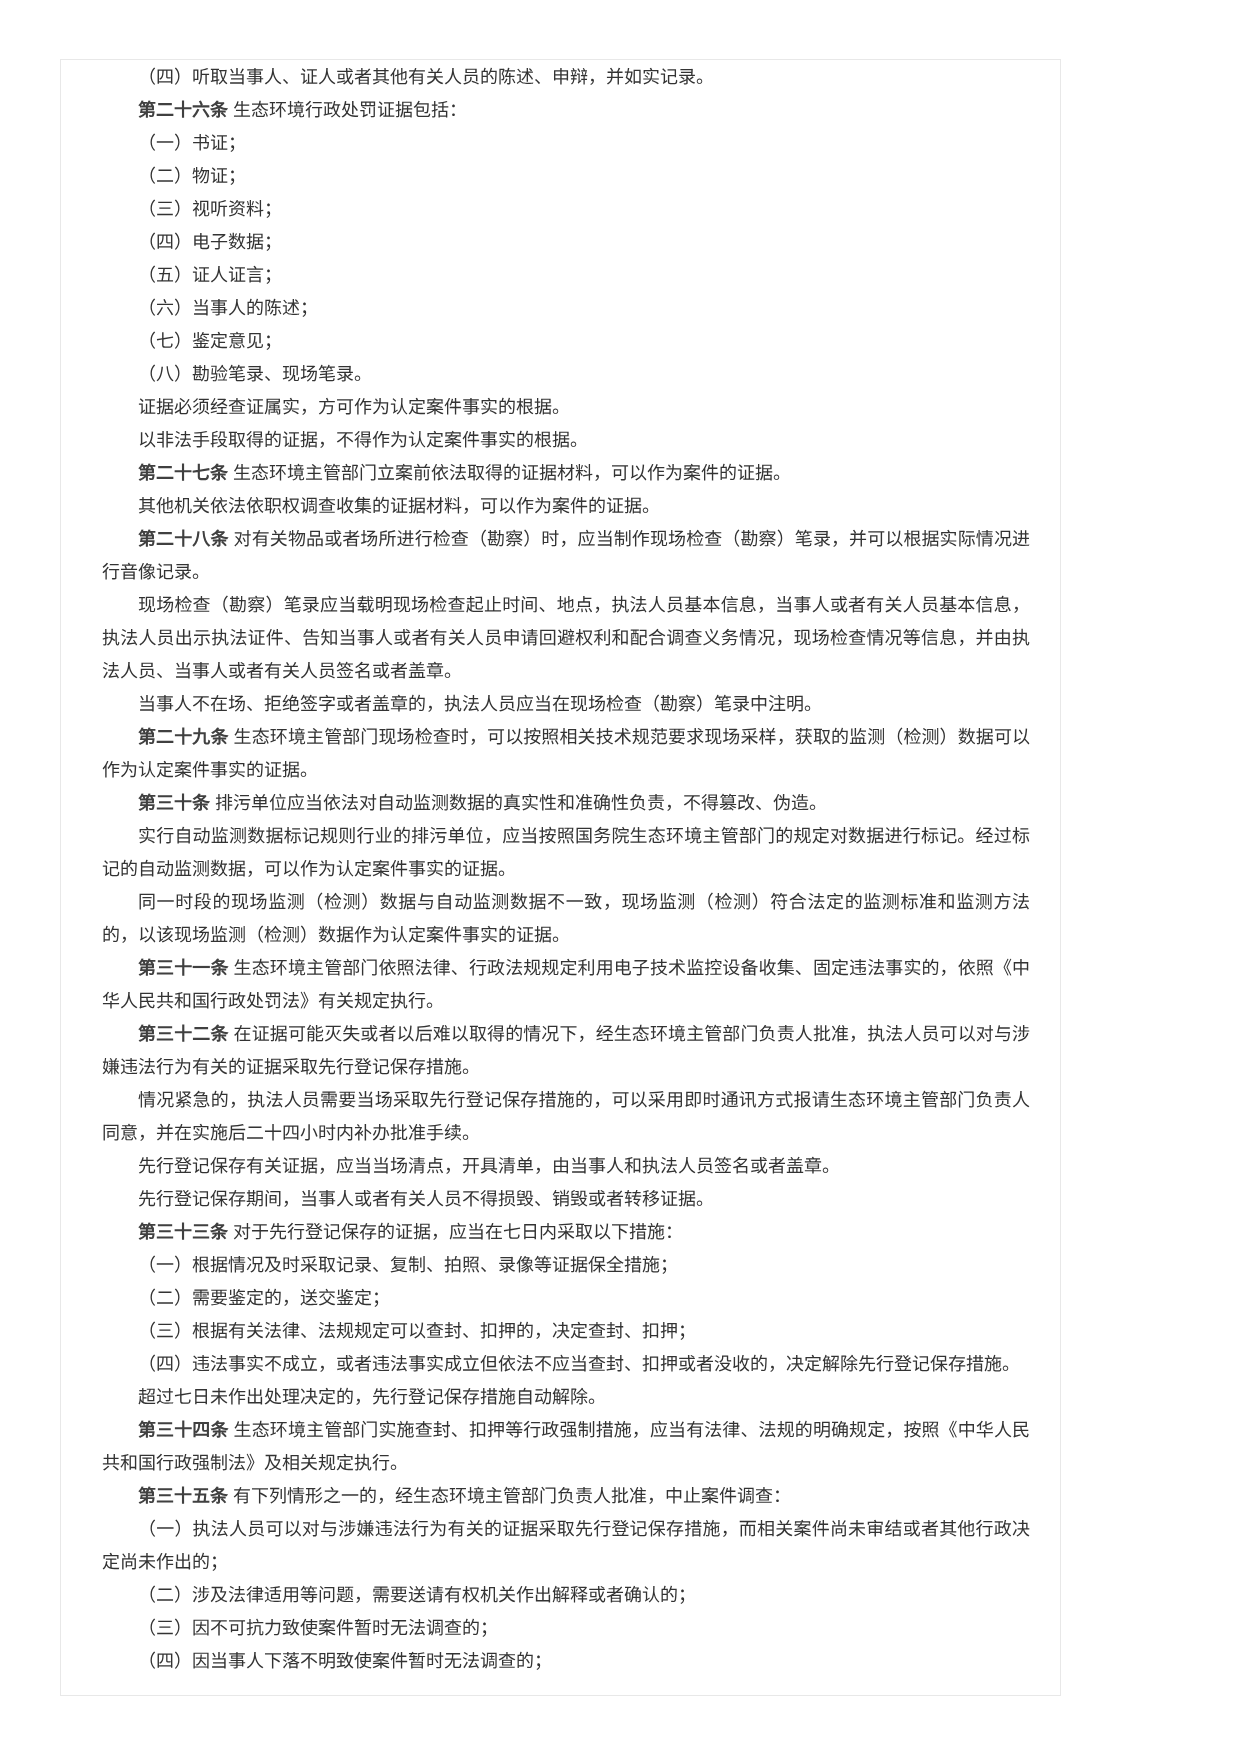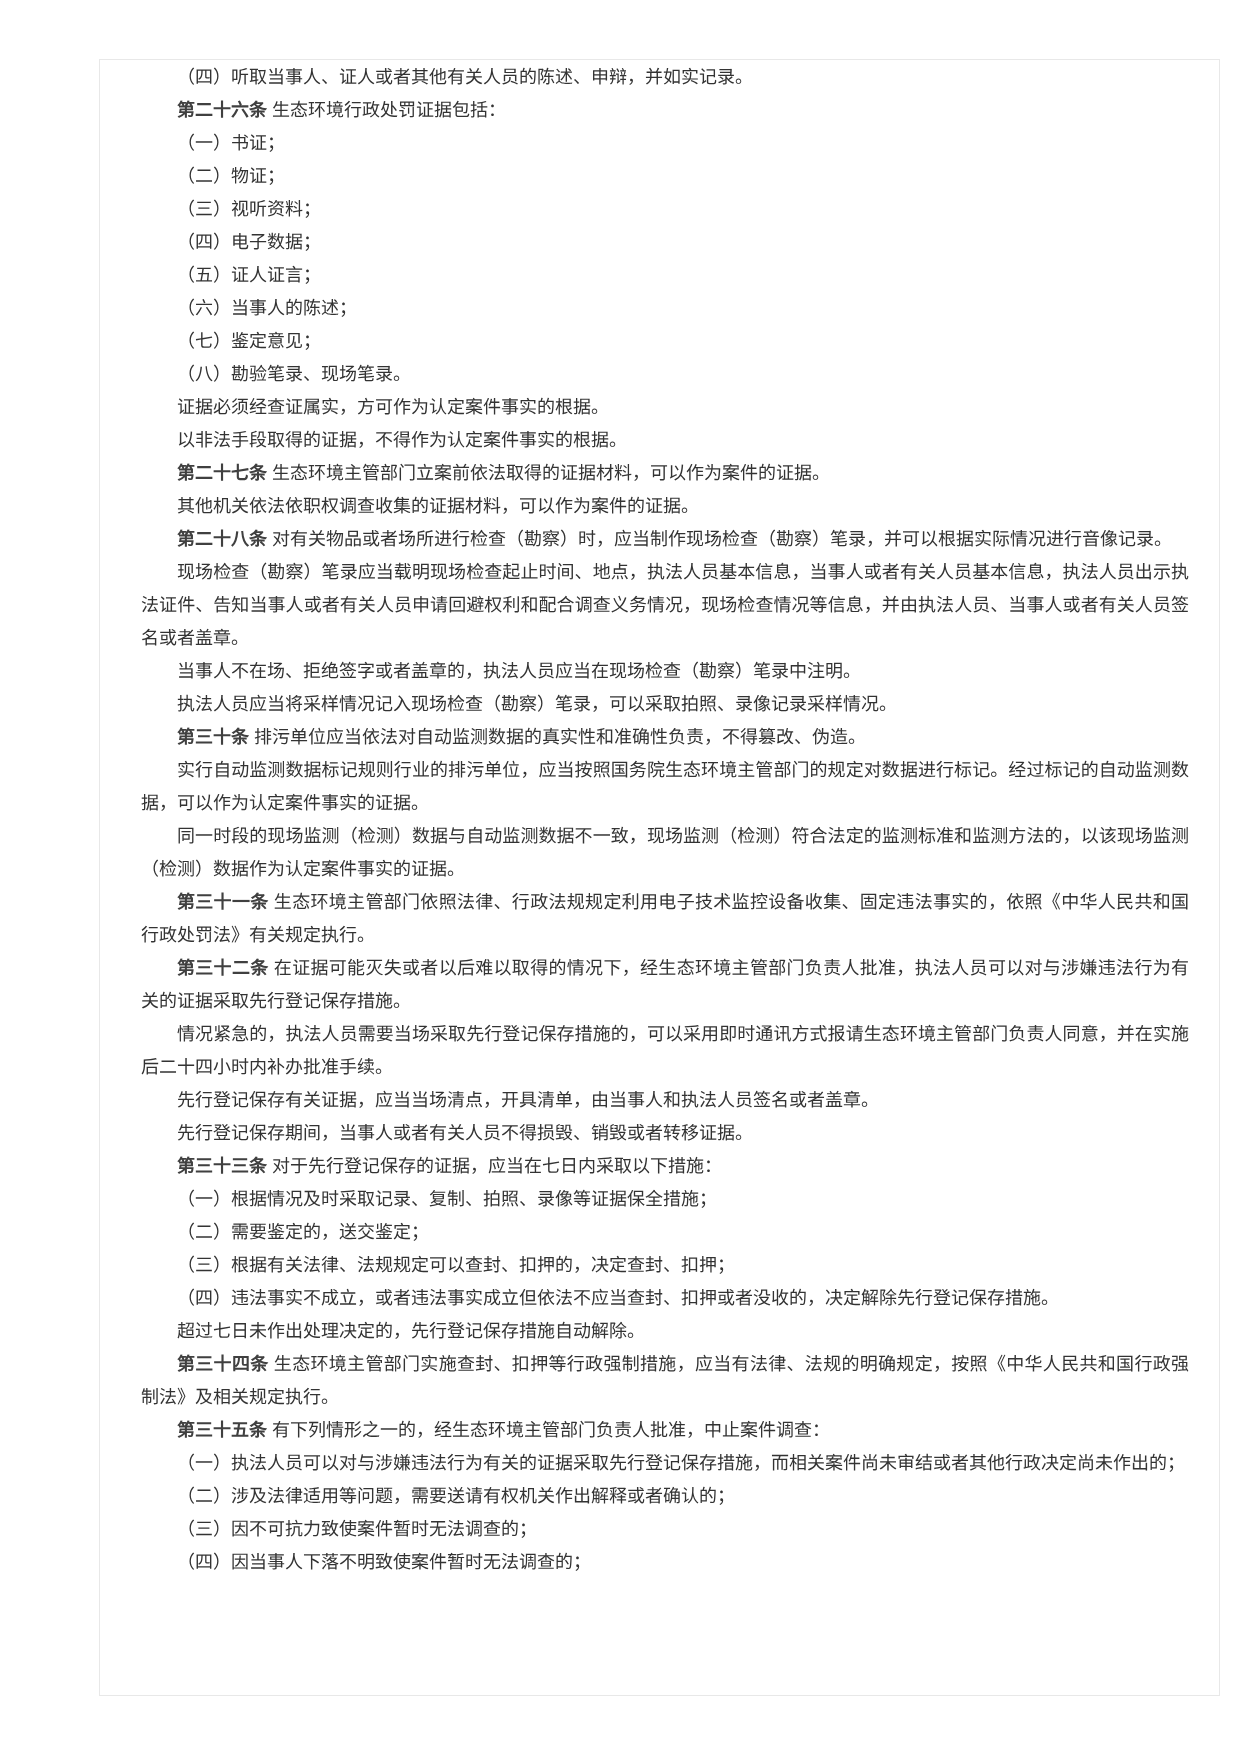--- a/index.html
+++ b/index.html
@@ -10,28 +10,27 @@
   body {
     width: 1240px;
     height: 1754px;
     position: relative;
     font-family: "Liberation Sans", "DejaVu Sans", sans-serif;
   }
   .page {
     position: absolute;
     left: 60px;
     top: 59px;
-    width: 1121px;
+    width: 1001px;
     height: 1637px;
     box-sizing: border-box;
     background: #ffffff;
     border: 1px solid #e8e8e8;
     padding: 1px 30px 20px 41px;
     overflow: hidden;
-    margin-left: 39px;
   }
   .doc-body {
     width: 100%;
   }
   .doc-body p {
     margin: 0;
     padding: 0;
     font-size: 18px;
     line-height: 33px;
     color: #333333;
@@ -59,21 +58,21 @@
       <p>（六）当事人的陈述；</p>
       <p>（七）鉴定意见；</p>
       <p>（八）勘验笔录、现场笔录。</p>
       <p>证据必须经查证属实，方可作为认定案件事实的根据。</p>
       <p>以非法手段取得的证据，不得作为认定案件事实的根据。</p>
       <p><b>第二十七条</b>&nbsp;生态环境主管部门立案前依法取得的证据材料，可以作为案件的证据。</p>
       <p>其他机关依法依职权调查收集的证据材料，可以作为案件的证据。</p>
       <p><b>第二十八条</b>&nbsp;对有关物品或者场所进行检查（勘察）时，应当制作现场检查（勘察）笔录，并可以根据实际情况进行音像记录。</p>
       <p>现场检查（勘察）笔录应当载明现场检查起止时间、地点，执法人员基本信息，当事人或者有关人员基本信息，执法人员出示执法证件、告知当事人或者有关人员申请回避权利和配合调查义务情况，现场检查情况等信息，并由执法人员、当事人或者有关人员签名或者盖章。</p>
       <p>当事人不在场、拒绝签字或者盖章的，执法人员应当在现场检查（勘察）笔录中注明。</p>
-      <p>执法人员应当将采样情况记入现场检查（勘察）笔录，可以采取拍照、录像记录采样情况。</p>
+      <p><b>第二十九条</b>&nbsp;生态环境主管部门现场检查时，可以按照相关技术规范要求现场采样，获取的监测（检测）数据可以作为认定案件事实的证据。</p>
       <p><b>第三十条</b>&nbsp;排污单位应当依法对自动监测数据的真实性和准确性负责，不得篡改、伪造。</p>
       <p>实行自动监测数据标记规则行业的排污单位，应当按照国务院生态环境主管部门的规定对数据进行标记。经过标记的自动监测数据，可以作为认定案件事实的证据。</p>
       <p>同一时段的现场监测（检测）数据与自动监测数据不一致，现场监测（检测）符合法定的监测标准和监测方法的，以该现场监测（检测）数据作为认定案件事实的证据。</p>
       <p><b>第三十一条</b>&nbsp;生态环境主管部门依照法律、行政法规规定利用电子技术监控设备收集、固定违法事实的，依照《中华人民共和国行政处罚法》有关规定执行。</p>
       <p><b>第三十二条</b>&nbsp;在证据可能灭失或者以后难以取得的情况下，经生态环境主管部门负责人批准，执法人员可以对与涉嫌违法行为有关的证据采取先行登记保存措施。</p>
       <p>情况紧急的，执法人员需要当场采取先行登记保存措施的，可以采用即时通讯方式报请生态环境主管部门负责人同意，并在实施后二十四小时内补办批准手续。</p>
       <p>先行登记保存有关证据，应当当场清点，开具清单，由当事人和执法人员签名或者盖章。</p>
       <p>先行登记保存期间，当事人或者有关人员不得损毁、销毁或者转移证据。</p>
       <p><b>第三十三条</b>&nbsp;对于先行登记保存的证据，应当在七日内采取以下措施：</p>
       <p>（一）根据情况及时采取记录、复制、拍照、录像等证据保全措施；</p>

